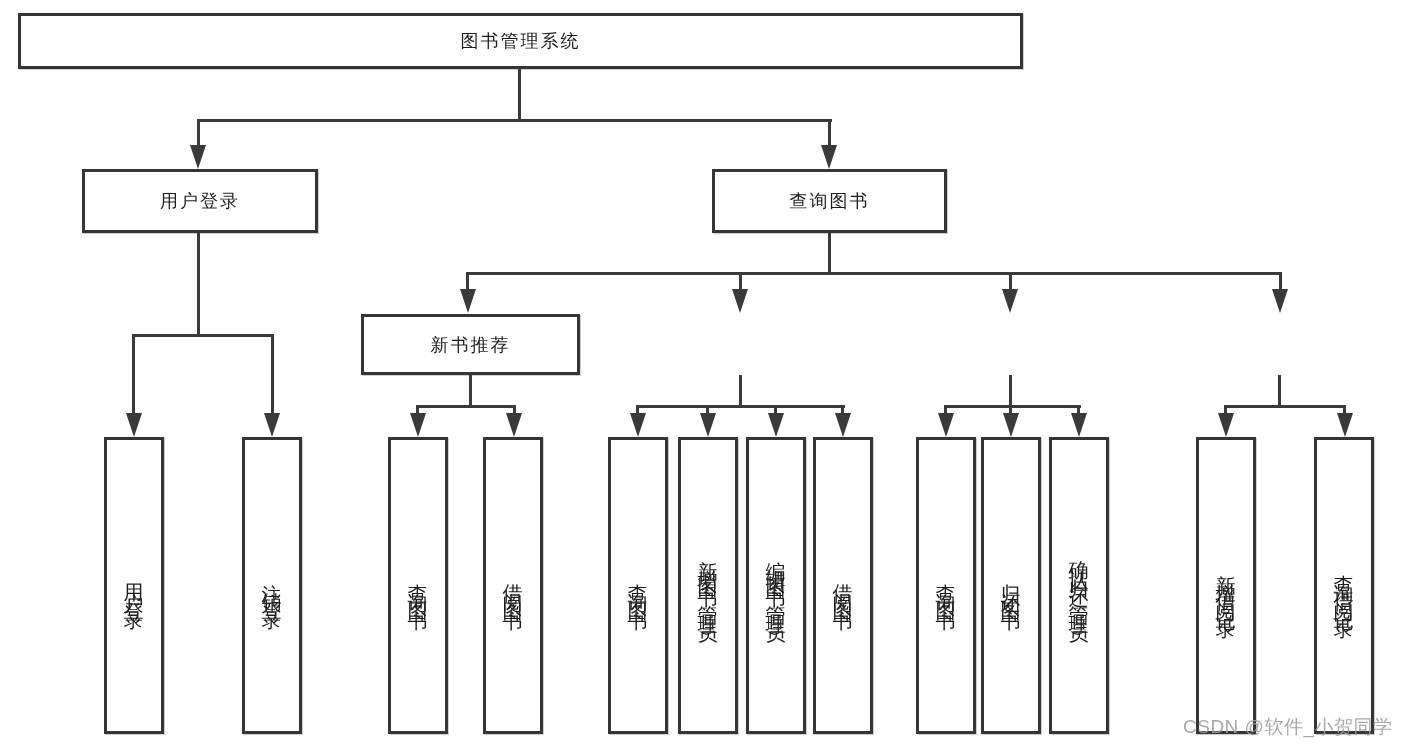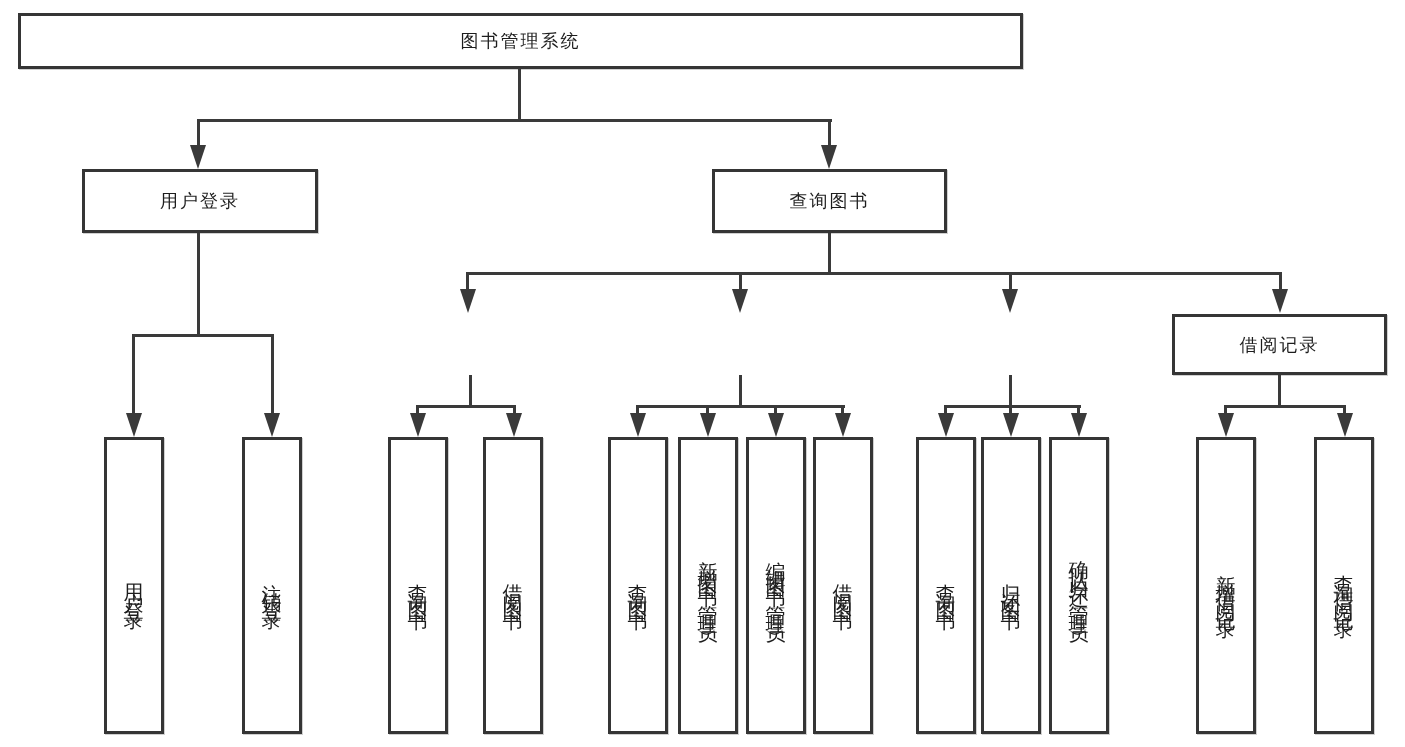--- a/index.html
+++ b/index.html
@@ -57,21 +57,21 @@
   <div class="line" style="left:466px;top:272px;width:816px;height:3px"></div>
   <div class="line" style="left:466px;top:272px;width:3px;height:20px"></div>
   <div class="arrow" style="left:460px;top:289px"></div>
   <div class="line" style="left:739px;top:272px;width:3px;height:20px"></div>
   <div class="arrow" style="left:732px;top:289px"></div>
   <div class="line" style="left:1009px;top:272px;width:3px;height:20px"></div>
   <div class="arrow" style="left:1002px;top:289px"></div>
   <div class="line" style="left:1279px;top:272px;width:3px;height:20px"></div>
   <div class="arrow" style="left:1272px;top:289px"></div>
 
-  <div class="box hbox" style="left:1172px;top:314px;width:215px;height:61px">借阅记录</div>
+  <div class="box hbox" style="left:361px;top:314px;width:219px;height:61px">新书推荐</div>
 
   <div class="line" style="left:469px;top:375px;width:3px;height:33px"></div>
   <div class="line" style="left:416px;top:405px;width:100px;height:3px"></div>
   <div class="line" style="left:416px;top:405px;width:3px;height:12px"></div>
   <div class="arrow" style="left:410px;top:413px"></div>
   <div class="line" style="left:513px;top:405px;width:3px;height:12px"></div>
   <div class="arrow" style="left:506px;top:413px"></div>
 
   <div class="line" style="left:739px;top:375px;width:3px;height:33px"></div>
   <div class="line" style="left:636px;top:405px;width:209px;height:3px"></div>
@@ -111,13 +111,14 @@
   <div class="box vbox" style="left:746px;top:437px;width:60px;height:297px">编辑图书（管理员）</div>
   <div class="box vbox" style="left:813px;top:437px;width:60px;height:297px">借阅图书</div>
 
   <div class="box vbox" style="left:916px;top:437px;width:60px;height:297px">查询图书</div>
   <div class="box vbox" style="left:981px;top:437px;width:60px;height:297px">归还图书</div>
   <div class="box vbox" style="left:1049px;top:437px;width:60px;height:297px">确认归还（管理员）</div>
 
   <div class="box vbox" style="left:1196px;top:437px;width:60px;height:297px">新增借阅记录</div>
   <div class="box vbox" style="left:1314px;top:437px;width:60px;height:297px">查询借阅记录</div>
 
+  <div class="watermark">CSDN @软件_小贺同学</div>
 </div>
 
 </body></html>

